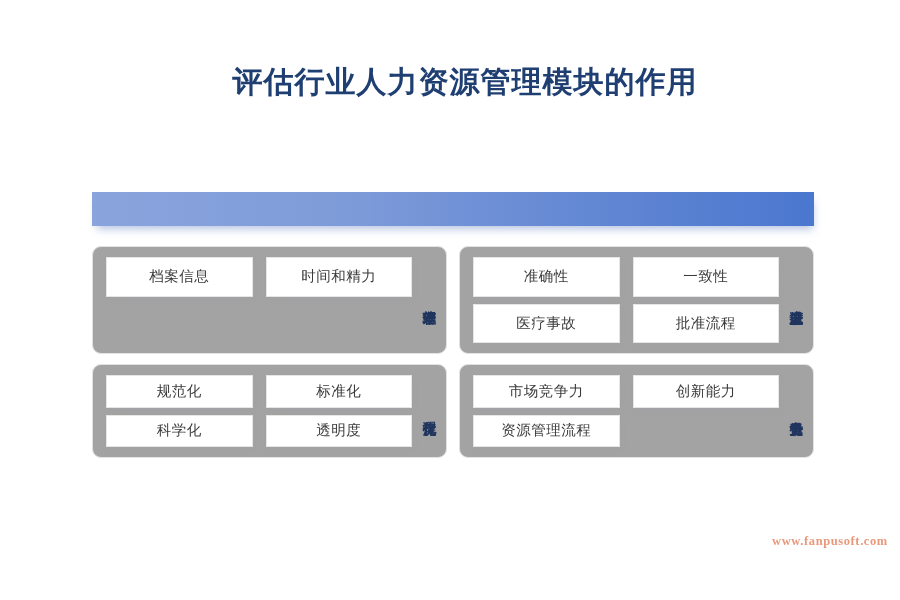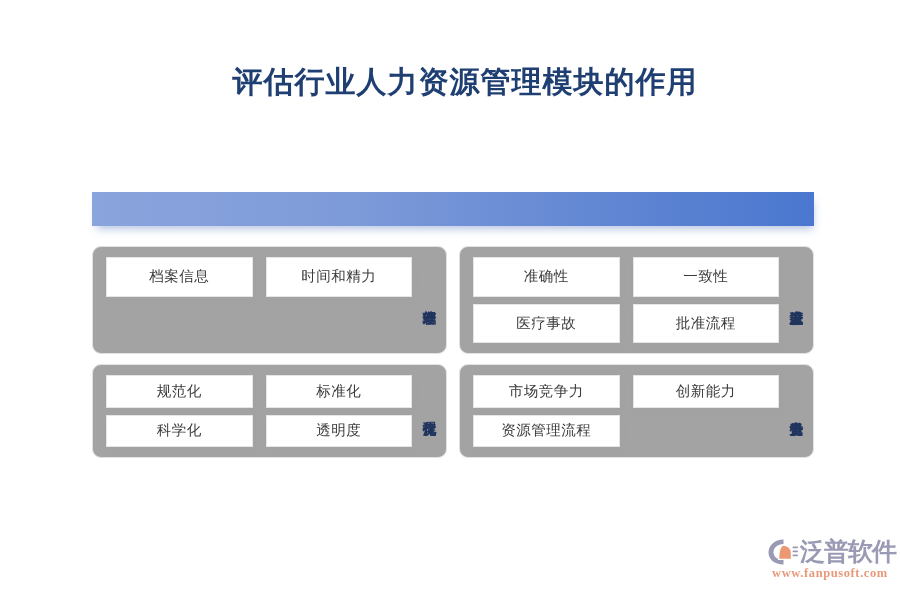--- a/index.html
+++ b/index.html
@@ -207,27 +207,14 @@
       <div class="chip">资源管理流程</div>
     </div>
     <div class="panel-label">
       <span>提升竞争力</span>
     </div>
   </div>
 
 </div>
 
 <div class="logo">
-  <div class="logo-row">
-    <div class="logo-mark">
-      <svg width="32" height="30" viewBox="0 0 32 30" xmlns="http://www.w3.org/2000/svg">
-        <path d="M17.5 2.5 C8.5 2.5 2.5 8.5 2.5 15.5 C2.5 22.5 8.5 27.5 17.5 27.5 L17.5 23 C11.5 23 7.5 19.8 7.5 15.3 C7.5 10.8 11.5 7 17.5 7 Z" fill="#9a9ab4"></path>
-        <path d="M16.5 7.5 C22 7.5 26 11 26 15.5 L26 23 L12 23 C12 15 13.5 10 16.5 7.5 Z" fill="#ffffff"></path>
-        <path d="M16.8 8.8 C21.5 8.8 24.8 11.8 24.8 15.8 L24.8 21.8 L13.3 21.8 C13.3 15.2 14.4 10.9 16.8 8.8 Z" fill="#ec9873"></path>
-        <rect x="26.5" y="9.5" width="5.5" height="1.8" rx="0.9" fill="#9a9ab4"></rect>
-        <rect x="26.5" y="13.5" width="5.5" height="1.8" rx="0.9" fill="#9a9ab4"></rect>
-        <rect x="26.5" y="17.5" width="5.5" height="1.8" rx="0.9" fill="#9a9ab4"></rect>
-      </svg>
-    </div>
-    <div class="logo-name">泛普软件</div>
-  </div>
   <div class="logo-url">www.fanpusoft.com</div>
 </div>
 
 </body></html>

